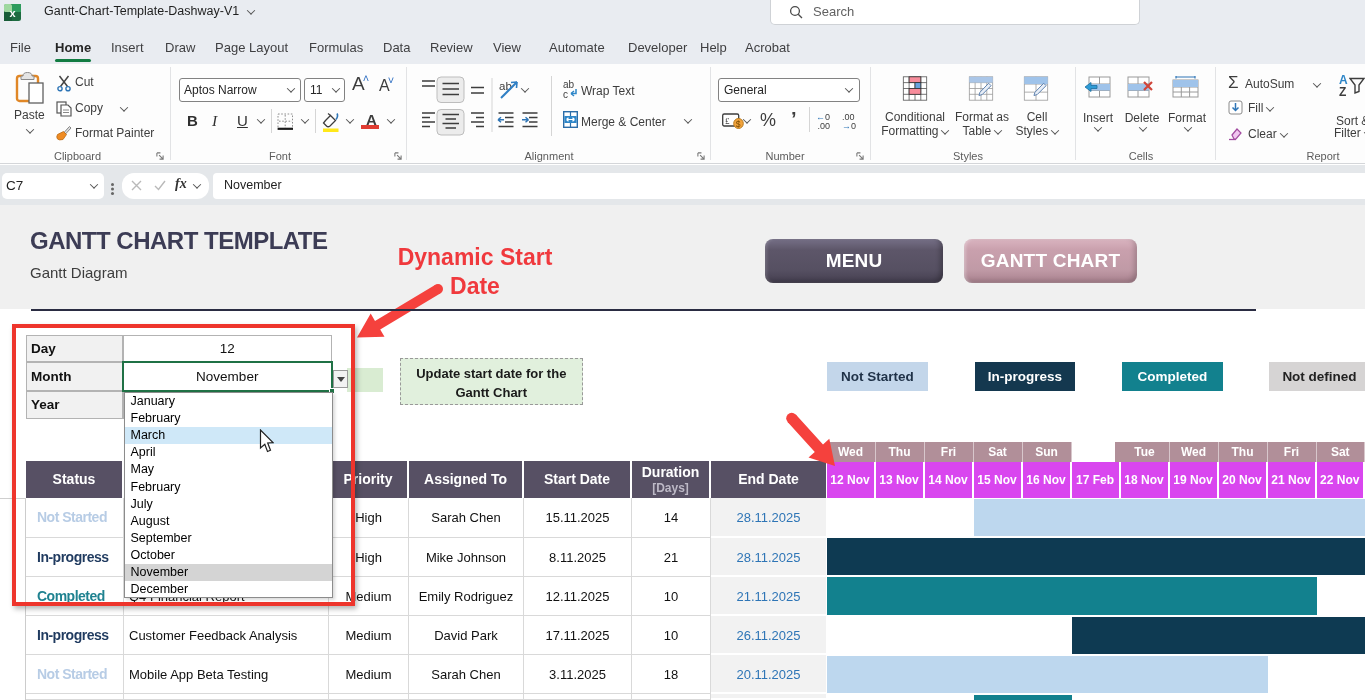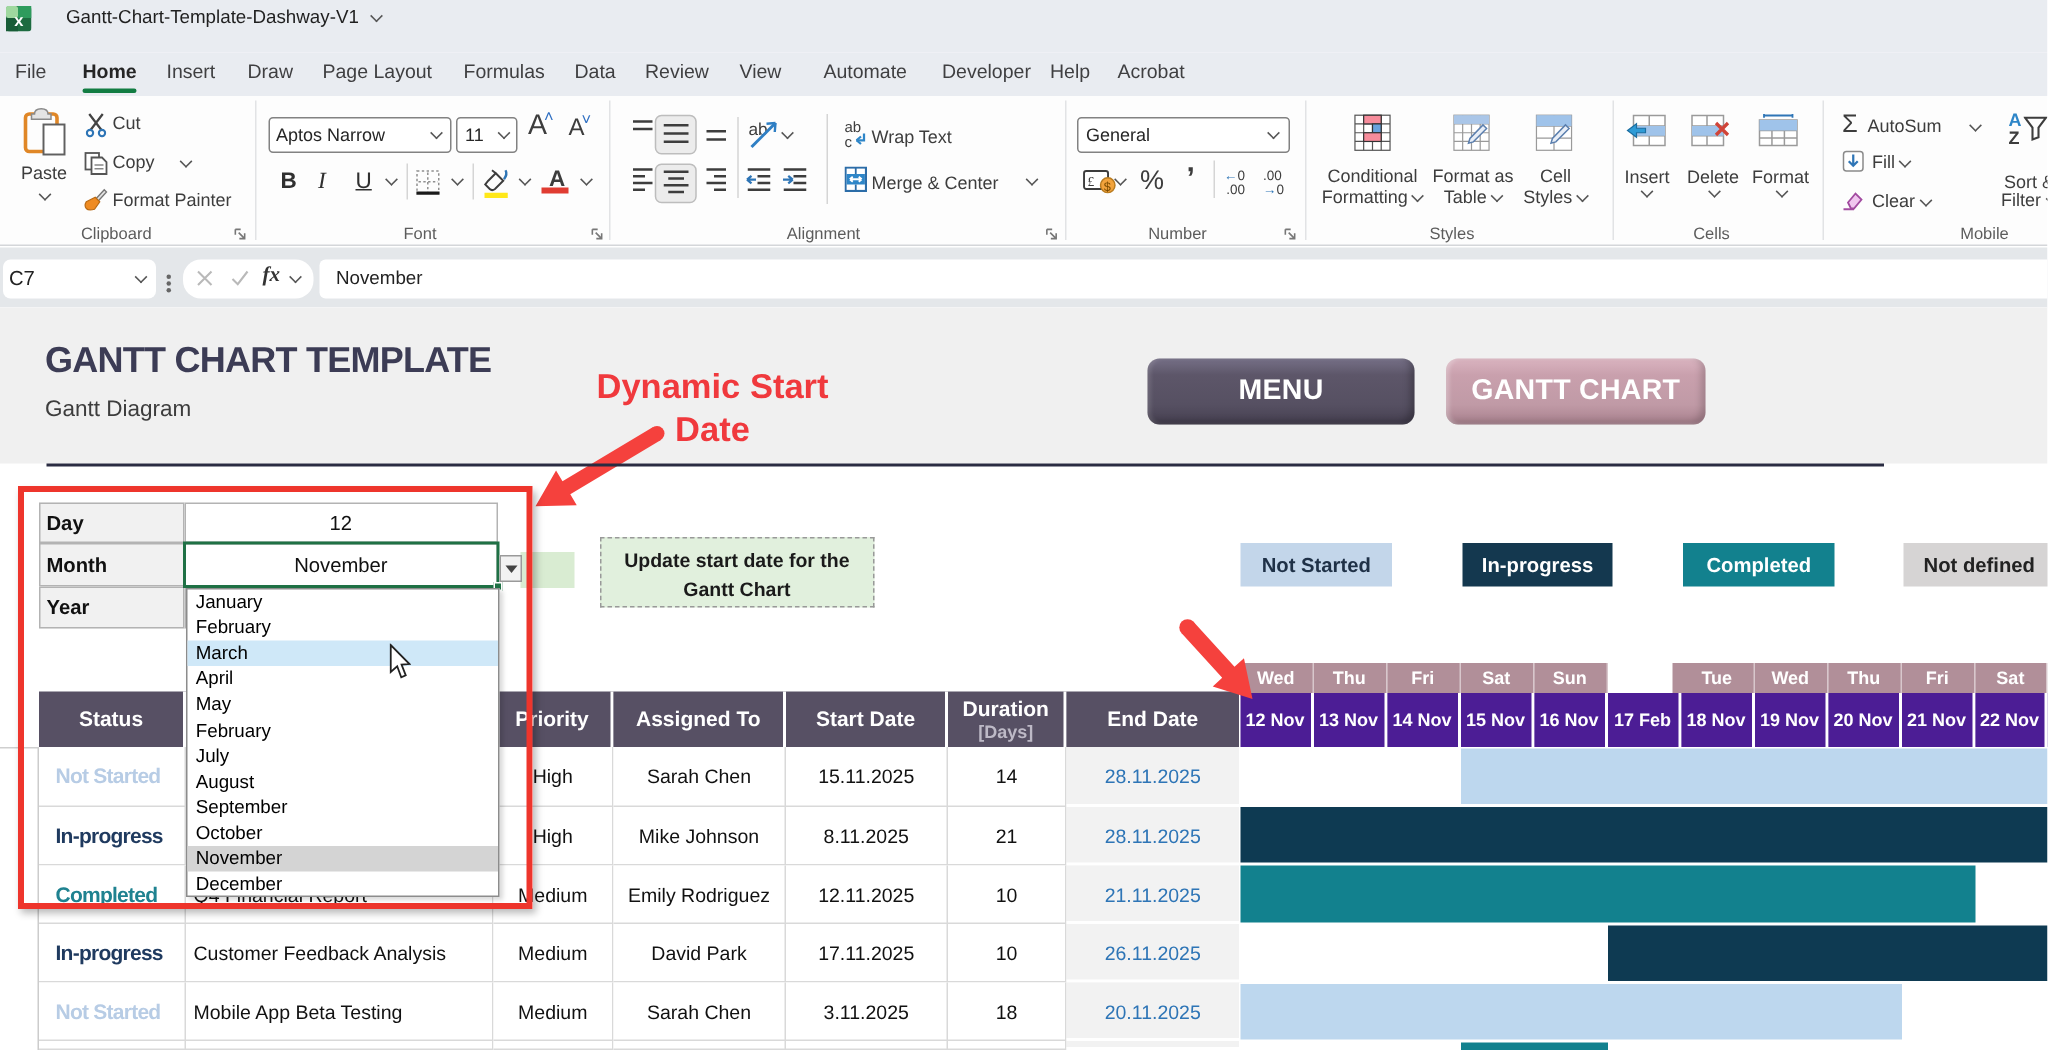--- a/index.html
+++ b/index.html
@@ -21,38 +21,45 @@
   
   #fbar { left:0; top:165px; width:1365px; height:40px; background:#e4e7ea; }
   .fbox { position:absolute; top:8px; height:25.5px; background:#fff; border-radius:5px; }
   
   #sheet { left:0; top:205px; width:1365px; height:495px; background:#fff; }
   #band { left:0; top:205px; width:1365px; height:104px; background:#f0f0f0; }
   .btn3d { position:absolute; border-radius:8px; color:#fff; font-weight:bold; font-size:19px; text-align:center; letter-spacing:0.2px; }
   .chip { position:absolute; top:362px; height:29px; font-weight:bold; font-size:13.5px; text-align:center; line-height:29px; }
   .hdrcell { position:absolute; background:#575064; color:#fff; font-weight:bold; font-size:14px; text-align:center; }
   .wk { position:absolute; top:442px; height:20px; background:#b18f99; color:#fff; font-weight:bold; font-size:12px; text-align:center; line-height:21px; border-right:1px solid rgba(255,255,255,.5); }
-  .dt { position:absolute; top:462px; height:36px; background:#4c1d95; color:#fff; font-weight:bold; font-size:12px; text-align:center; line-height:36px; border-right:2px solid #fff; }
+  .dt { position:absolute; top:462px; height:36px; background:#d946ef; color:#fff; font-weight:bold; font-size:12px; text-align:center; line-height:36px; border-right:2px solid #fff; }
   .cell { position:absolute; background:#fff; border-right:1px solid #d9d9d9; border-bottom:1px solid #d9d9d9; font-size:13px; color:#111; text-align:center; }
   .ecell { background:#f2f2f2; border-right:2px solid #fff; border-bottom:2px solid #fff; color:#2e75b6; }
   .ditem { position:relative; height:17.12px; font-size:12.5px; color:#000; padding-left:6px; line-height:17.4px; }
 </style>
 </head>
 <body>
 
 <div class="a" id="titlebar">
   <svg class="a" style="left:4px;top:4px" width="17" height="17" viewBox="0 0 17 17">
     <rect x="0" y="0" width="17" height="17" rx="2.5" fill="#1d6b40"></rect>
     <rect x="0" y="0" width="8" height="8" rx="1.5" fill="#9fd89f"></rect>
     <rect x="8" y="0" width="9" height="8" fill="#2e9b5d"></rect>
     <rect x="0" y="8" width="8" height="9" fill="#185c37"></rect>
     <text x="8.5" y="13" font-size="11" font-weight="bold" fill="#fff" text-anchor="middle" font-family="Liberation Sans">x</text>
   </svg>
   <div class="a" style="left:44px;top:4px;font-size:12.5px;color:#1f1f1f;">Gantt-Chart-Template-Dashway-V1</div>
   <div class="chev a" style="left:247px;top:9px;"></div>
+  <div class="a" style="left:770px;top:0;width:370px;height:25px;background:#fff;border:1px solid #cfd2d6;border-top:none;border-radius:0 0 5px 5px;">
+    <svg style="position:absolute;left:18px;top:5px" width="14" height="14" viewBox="0 0 14 14">
+        <circle cx="6" cy="6" r="4.4" fill="none" stroke="#4a4a4a" stroke-width="1.3"></circle>
+        <line x1="9.2" y1="9.2" x2="13" y2="13" stroke="#4a4a4a" stroke-width="1.3"></line>
+      </svg>
+    <div class="a" style="left:42px;top:4px;font-size:13px;color:#616161;">Search</div>
+  </div>
 </div>
 <div class="a" id="tabsrow">
   <div class="tab" style="left:10px;">File</div>
   <div class="tab" style="left:55px;font-weight:bold;color:#252525;">Home</div>
   <div class="a" style="left:55px;top:24px;width:36px;height:2.6px;background:#127c42;border-radius:2px;"></div>
   <div class="tab" style="left:111px;">Insert</div>
   <div class="tab" style="left:165px;">Draw</div>
   <div class="tab" style="left:215px;">Page Layout</div>
   <div class="tab" style="left:309px;">Formulas</div>
   <div class="tab" style="left:383px;">Data</div>
@@ -266,21 +273,21 @@
       <path d="M2 13.5 H9" stroke="#a24ba0" stroke-width="1.3"></path>
     </svg>
   <div class="ric" style="left:1248px;top:63px;">Clear <span class="chev" style="position:relative;top:1px;"></span></div>
   <div class="a" style="left:1339px;top:11px;font-size:12px;font-weight:bold;color:#2e86c8;line-height:11.5px;">A<br><span style="color:#3d3d3d;">Z</span></div>
 
   <svg class="a" style="left:1349px;top:13px" width="16" height="23" viewBox="0 0 16 22">
       <path d="M1 1 H15 L10 7.5 V14 L6 15.5 V7.5 Z" fill="none" stroke="#3d3d3d" stroke-width="1.4"></path>
     </svg>
   <div class="ric" style="left:1336px;top:50px;white-space:nowrap;">Sort &amp;</div>
   <div class="ric" style="left:1334px;top:61.5px;white-space:nowrap;">Filter <span class="chev" style="position:relative;top:1px;"></span></div>
-  <div class="glabel" style="left:1288px;width:70px;">Mobile</div>
+  <div class="glabel" style="left:1288px;width:70px;">Report</div>
 </div>
 <div class="a" id="fbar">
   <div class="fbox" style="left:2px;width:102px;">
     <div class="a" style="left:4px;top:5px;font-size:13.5px;color:#222;">C7</div>
     <div class="chev a" style="left:88px;top:10px;"></div>
   </div>
   <div class="a" style="left:111px;top:18px;width:3px;height:3px;background:#666;border-radius:50%;box-shadow:0 4.5px 0 #666, 0 9px 0 #666;"></div>
   <div class="fbox" style="left:122px;width:87px;border-radius:12px;">
     <svg class="a" style="left:9px;top:7px" width="11" height="11" viewBox="0 0 11 11">
         <path d="M1 1 L10 10 M10 1 L1 10" stroke="#b9b9b9" stroke-width="1.4"></path>

